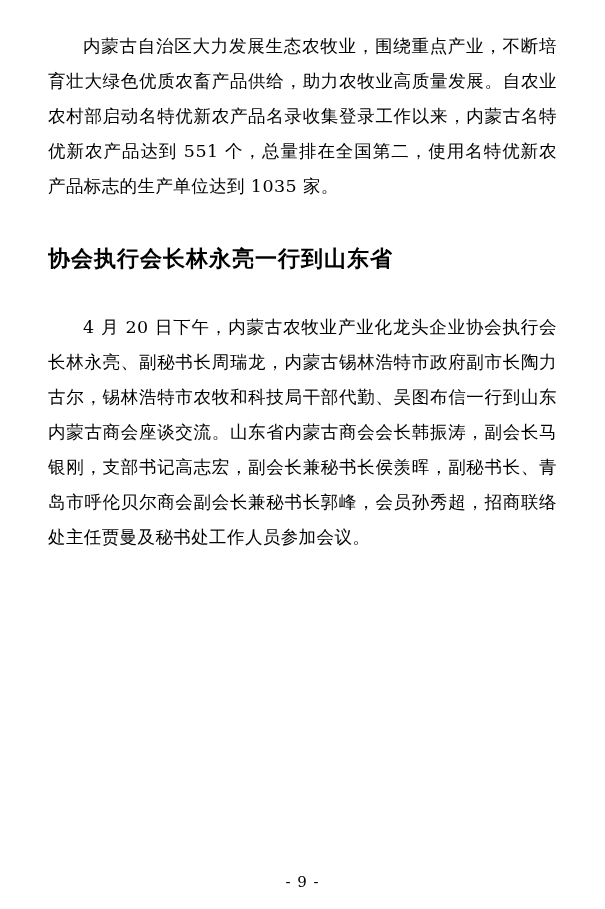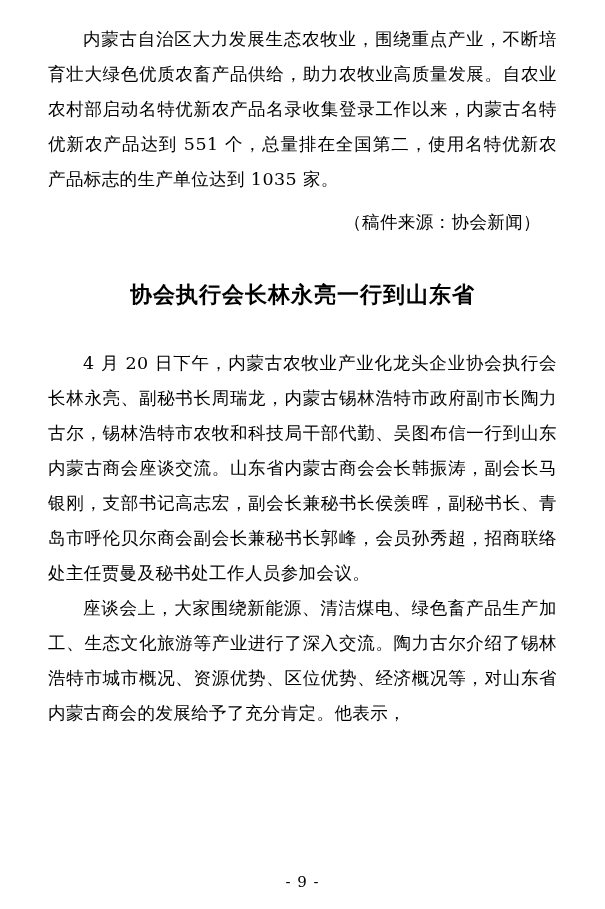--- a/index.html
+++ b/index.html
@@ -25,33 +25,33 @@
   .para {
     font-size: 17.5px;
     line-height: 35px;
     text-align: justify;
     text-justify: inter-ideograph;
     letter-spacing: 0.4px;
     margin: 0;
     text-indent: 2em;
   }
   .para.first {
-    margin-top: 12px;
+    margin-top: 19px;
   }
   .source-line {
     font-size: 17.5px;
     line-height: 35px;
     margin: 8px 0 0 0;
     text-align: right;
     padding-right: 16px;
     letter-spacing: 0.4px;
   }
   .headline {
     margin: 34px 0 16px 0;
-    text-align: center;
+    text-align: left;
     font-size: 22px;
     font-weight: bold;
     line-height: 40px;
     letter-spacing: 1px;
     font-family: "DejaVu Serif", "Liberation Serif", serif;
   }
   .headline .line2 {
     display: block;
   }
   .body-block {
@@ -71,26 +71,24 @@
     font-family: "DejaVu Serif", "Liberation Serif", serif;
   }
 </style>
 </head>
 <body>
 
 <div class="page">
 
   <p class="para first">内蒙古自治区大力发展生态农牧业，围绕重点产业，不断培育壮大绿色优质农畜产品供给，助力农牧业高质量发展。自农业农村部启动名特优新农产品名录收集登录工作以来，内蒙古名特优新农产品达到 551 个，总量排在全国第二，使用名特优新农产品标志的生产单位达到 1035 家。</p>
 
-  <p class="source-line">（稿件来源：协会新闻）</p>
 
   <h1 class="headline">
     <span>协会执行会长林永亮一行到山东省</span>
   </h1>
 
   <div class="body-block">
     <p class="para">4 月 20 日下午，内蒙古农牧业产业化龙头企业协会执行会长林永亮、副秘书长周瑞龙，内蒙古锡林浩特市政府副市长陶力古尔，锡林浩特市农牧和科技局干部代勤、吴图布信一行到山东内蒙古商会座谈交流。山东省内蒙古商会会长韩振涛，副会长马银刚，支部书记高志宏，副会长兼秘书长侯羡晖，副秘书长、青岛市呼伦贝尔商会副会长兼秘书长郭峰，会员孙秀超，招商联络处主任贾曼及秘书处工作人员参加会议。</p>
-    <p class="para">座谈会上，大家围绕新能源、清洁煤电、绿色畜产品生产加工、生态文化旅游等产业进行了深入交流。陶力古尔介绍了锡林浩特市城市概况、资源优势、区位优势、经济概况等，对山东省内蒙古商会的发展给予了充分肯定。他表示，</p>
   </div>
 
   <div class="footer">- 9 -</div>
 
 </div>
 
 </body></html>

